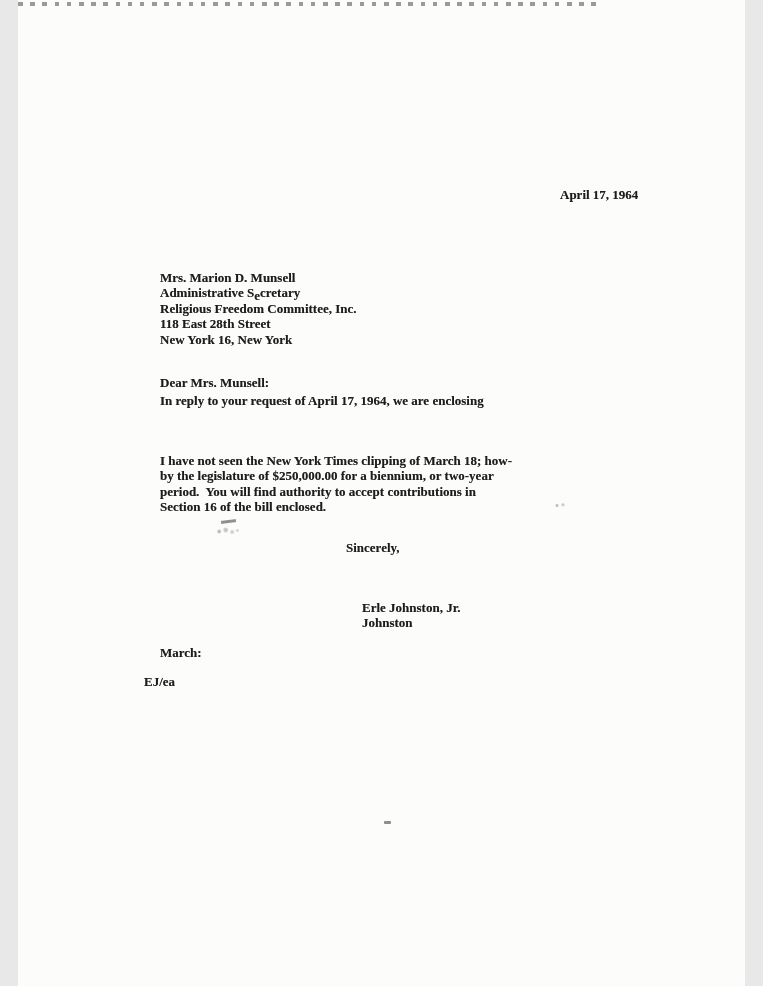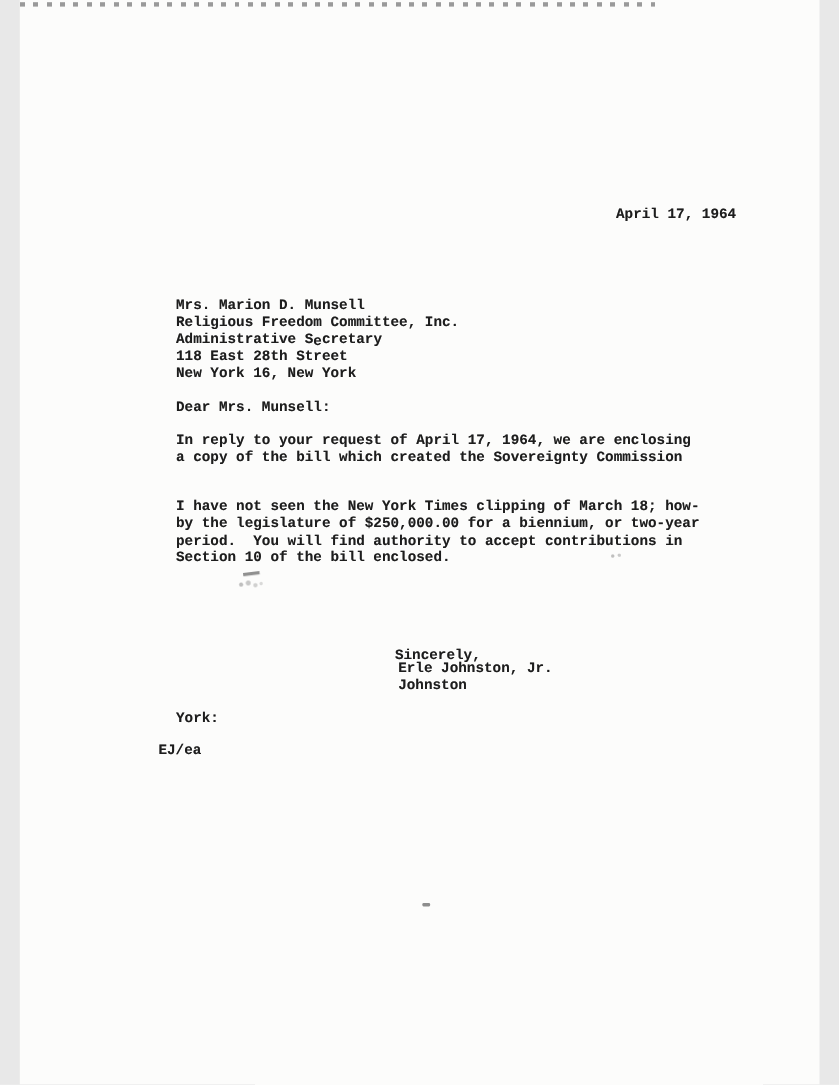--- a/index.html
+++ b/index.html
@@ -7,21 +7,21 @@
     padding: 0;
     background: #e8e8e8;
   }
   .page {
     position: relative;
     width: 727px;
     height: 986px;
     margin: 0 auto;
     background: #fcfcfb;
     overflow: hidden;
-    font-family: Liberation Mono, monospace;
+    font-family: Liberation Serif, serif;
     font-weight: 700;
     font-size: 13px;
     line-height: 15.4px;
     color: #1d1d1d;
     -webkit-font-smoothing: antialiased;
   }
   .tline {
     white-space: pre;
     text-shadow: 0 0 0.5px rgba(20,20,20,0.45);
   }
@@ -87,50 +87,49 @@
 <body>
 
 <div class="page">
 
   <div class="perforation"></div>
 
   <div class="abs tline" style="left:542px; top:187px;">April 17, 1964</div>
 
   <div class="abs" style="left:142px; top:270px;">
     <div class="tline">Mrs. Marion D. Munsell</div>
+    <div class="tline"><span>Administrative S</span><span class="sub-e">e</span><span>cretary</span></div>
     <div class="tline">Religious Freedom Committee, Inc.</div>
-    <div class="tline"><span>Administrative S</span><span class="sub-e">e</span><span>cretary</span></div>
     <div class="tline">118 East 28th Street</div>
     <div class="tline">New York 16, New York</div>
   </div>
 
-  <div class="abs tline" style="left:142px; top:363px;">Dear Mrs. Munsell:</div>
+  <div class="abs tline" style="left:142px; top:375px;">Dear Mrs. Munsell:</div>
 
   <div class="abs" style="left:142px; top:393px;">
     <div class="tline">In reply to your request of April 17, 1964, we are enclosing</div>
-    <div class="tline">a copy of the bill which created the Sovereignty Commission</div>
   </div>
 
   <div class="abs" style="left:142px; top:453px;">
     <div class="tline">I have not seen the New York Times clipping of March 18; how-</div>
     <div class="tline">by the legislature of $250,000.00 for a biennium, or two-year</div>
     <div class="tline">period.  You will find authority to accept contributions in</div>
-    <div class="tline">Section 10 of the bill enclosed.</div>
+    <div class="tline">Section 16 of the bill enclosed.</div>
   </div>
 
   <div class="smudge"></div>
   <div class="speck-right"></div>
   <div class="overstrike"></div>
 
-  <div class="abs tline" style="left:341px; top:540px;margin-top:48px;">Sincerely,</div>
+  <div class="abs tline" style="left:328px; top:540px;">Sincerely,</div>
 
   <div class="abs" style="left:344px; top:600px;">
     <div class="tline">Erle Johnston, Jr.</div>
     <div class="tline">Johnston</div>
   </div>
 
-  <div class="abs tline" style="left:142px; top:645px;">York:</div>
+  <div class="abs tline" style="left:142px; top:645px;">March:</div>
 
   <div class="abs tline" style="left:126px; top:674px;">EJ/ea</div>
 
   <div class="speck-bottom"></div>
 
 </div>
 
 </body></html>

